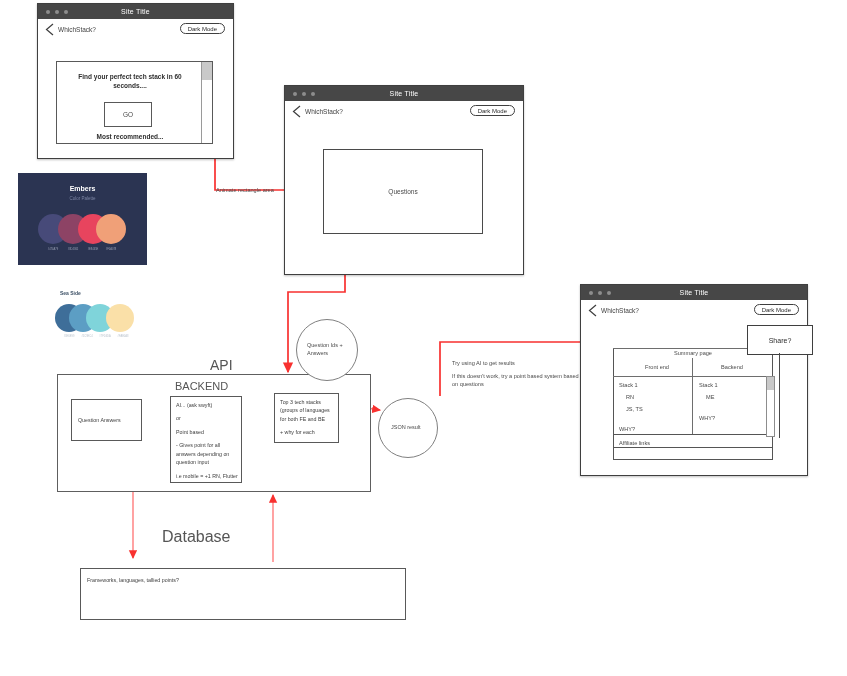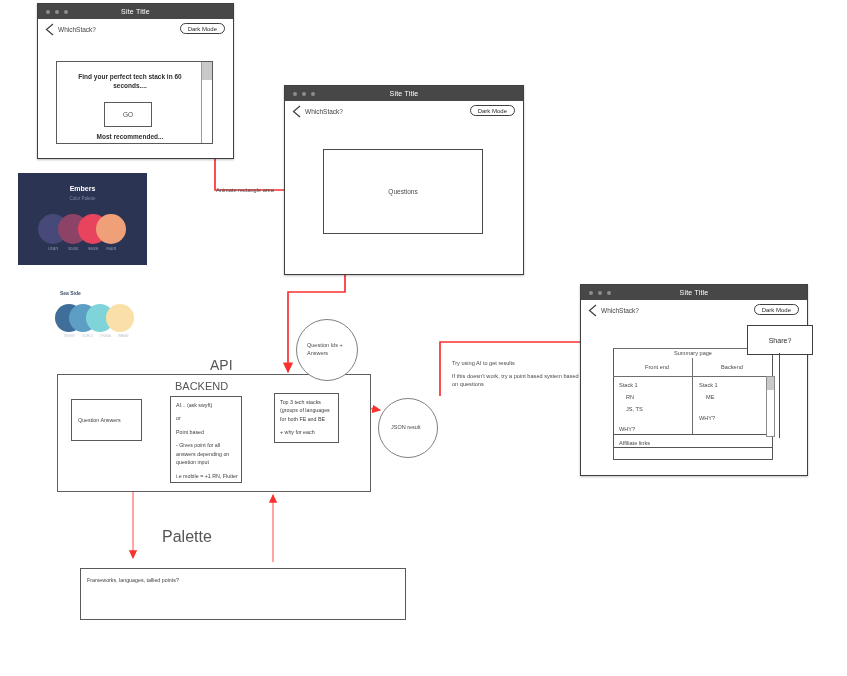--- a/index.html
+++ b/index.html
@@ -351,17 +351,17 @@
 </div>
 
 <div class="circle" style="left:296px; top:319px; width:60px; height:60px;">
   <span>Question Ids + Answers</span>
 </div>
 
 <div class="circle" style="left:378px; top:398px; width:58px; height:58px;">
   <span style="padding-left:12px;">JSON result</span>
 </div>
 
-<div class="region-label" style="left:162px; top:528px; font-size:16px;">Palette</div>
+<div class="region-label" style="left:162px; top:528px; font-size:16px;">Database</div>
 
 <div class="wbox abs" style="left:80px; top:568px; width:326px; height:52px;">
   <div class="boxtext" style="left:6px; top:7px; width:300px;">Frameworks, languages, tallied points?</div>
 </div>
 
 </body></html>

